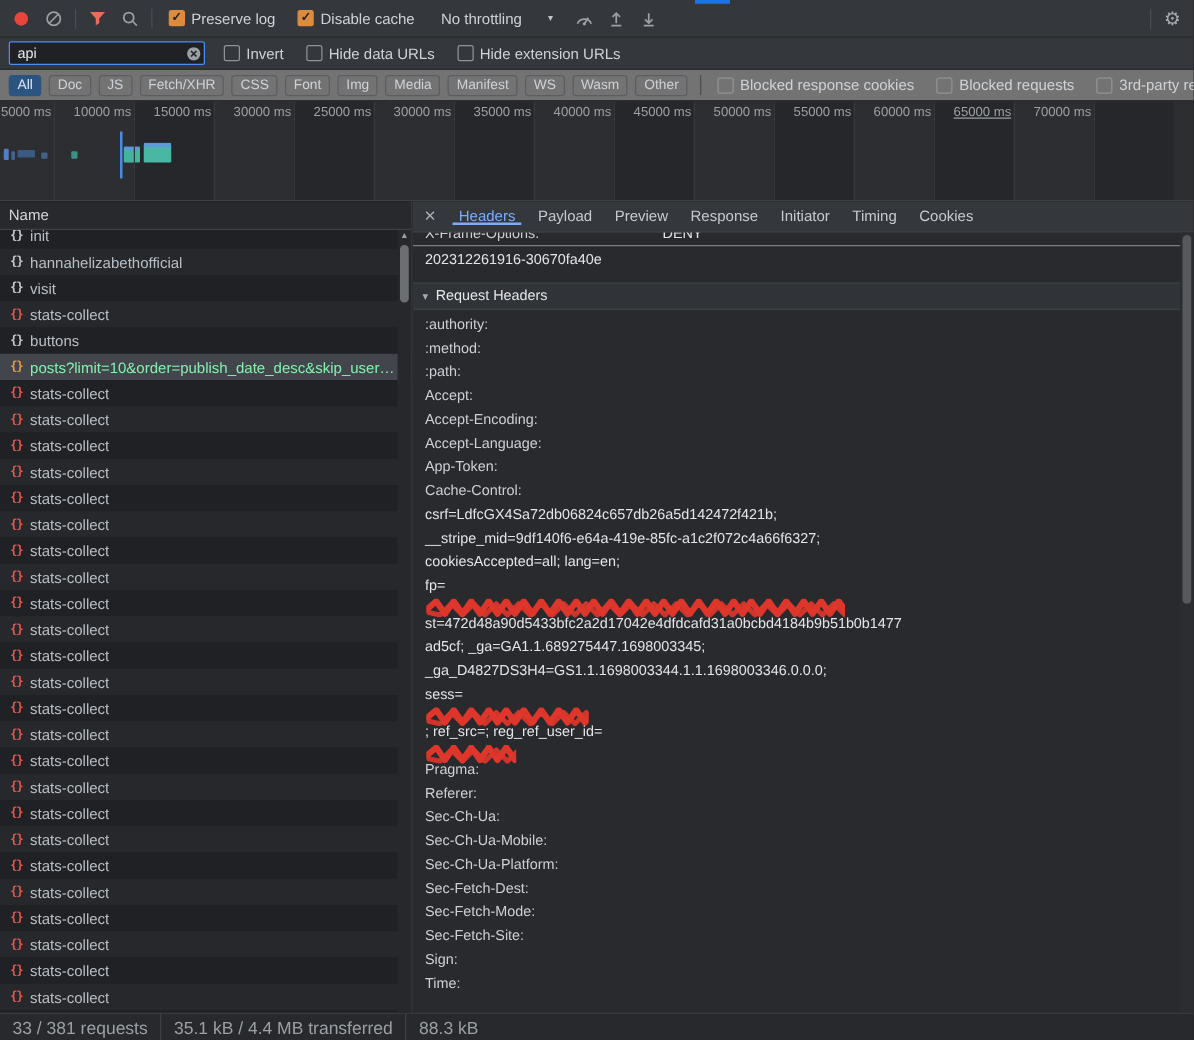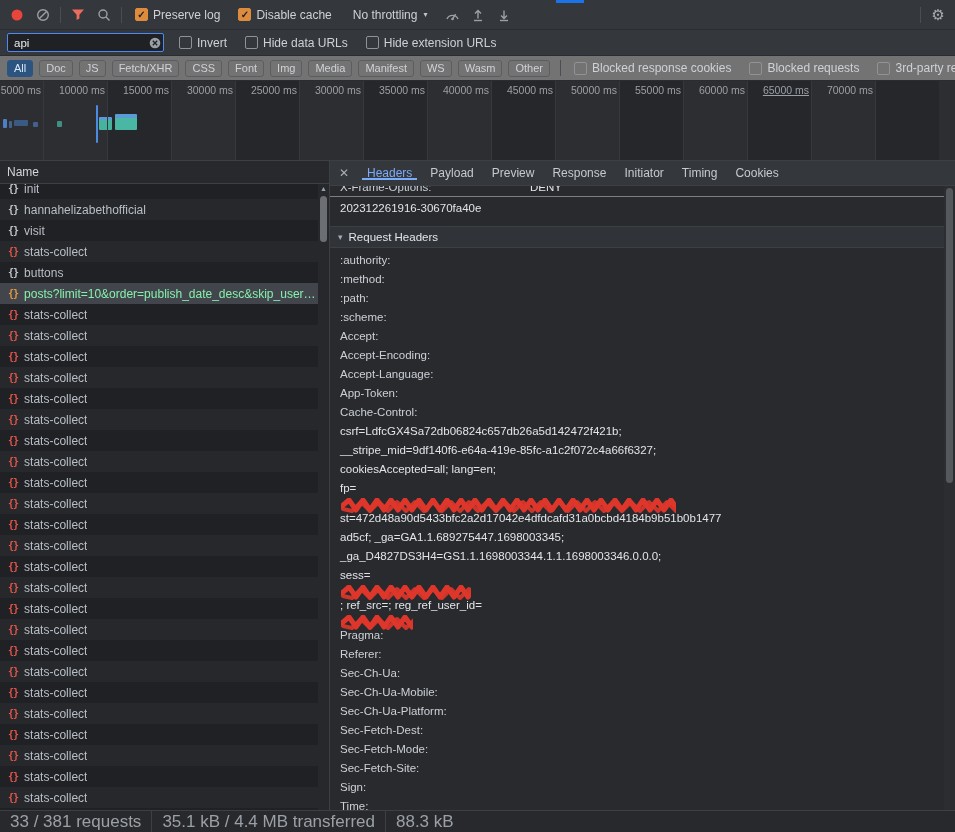--- a/index.html
+++ b/index.html
@@ -8,21 +8,21 @@
   .row{display:flex;align-items:center}
   
   .main-toolbar{height:30px;background:#34373b;border-bottom:1px solid #2a2c2f;padding:0 4px;position:relative}
   .icon-btn{width:26px;height:24px;display:flex;align-items:center;justify-content:center;flex:none;cursor:default}
   .vsep{width:1px;height:16px;background:#4a4d52;margin:0 4px;flex:none}
   .cb{display:flex;align-items:center;gap:5px;margin:0 9px;flex:none;cursor:default}
   .box{width:13px;height:13px;border:1px solid #8f9398;border-radius:2px;flex:none;display:flex;
        align-items:center;justify-content:center;font-size:10px;line-height:11px;color:transparent}
   .box.checked{background:#dd8b3c;border-color:#dd8b3c;color:#202124;font-weight:bold}
   .cb-label{color:#ced2d7;white-space:nowrap}
-  .throttle{display:flex;align-items:center;gap:6px;margin:0 12px;cursor:default}
+  .throttle{display:flex;align-items:center;gap:21px;margin:0 12px;cursor:default}
   .caret{font-size:8px;color:#c0c3c8}
   .spacer{flex:1}
   .top-strip{position:absolute;left:556px;top:0;width:28px;height:3px;background:#1a73e8}
   .gear-glyph{font-size:15px;color:#a8abaf}
   
   .filter-row{height:26px;background:#34373b;border-bottom:1px solid #2a2c2f;padding:0 7px}
   .input-wrap{position:relative;margin-right:6px;flex:none}
   .filter-input{width:157px;height:19px;background:#202124;border:1px solid #4b8bf4;border-radius:2px;
       color:#e8eaed;font:11.5px "Liberation Sans",sans-serif;padding:0 18px 0 6px;outline:none}
   .input-clear{position:absolute;right:3px;top:50%;transform:translateY(-50%);display:flex}
@@ -73,21 +73,21 @@
   .rev-row{margin-top:2px}
   .section-head{height:22px;display:flex;align-items:center;gap:6px;background:#303337;border-top:1px solid #3c4043;
       border-bottom:1px solid #3c4043;padding-left:8px;margin-top:8px;color:#e4e6ea}
   .tri{font-size:9px;color:#a6abb1}
   .hdrs{padding-top:3px}
   .ck-line{line-height:19px}
   .redact{vertical-align:middle;margin:0 1px -4px 1px}
   .r-sb{position:absolute;top:25px;right:0;bottom:0;width:11px;background:#2b2d31}
   .r-sb .thumb{position:absolute;top:2px;left:2px;width:7px;height:295px;background:#55585d;border-radius:4px}
   
-  .status{height:22px;background:#28292d;border-top:1px solid #3c4043;display:flex;align-items:center;color:#9aa0a6;font-size:17px}
+  .status{height:22px;background:#28292d;border-top:1px solid #3c4043;display:flex;align-items:center;color:#9aa0a6;font-size:14px}
   .status .seg{padding:0 10px;border-right:1px solid #3c4043;height:100%;display:flex;align-items:center;white-space:nowrap}
   .status .seg:last-child{border-right:none}
   svg{display:block}
 </style>
 </head>
 <body>
 
 <div>
 
   <div class="main-toolbar row">
@@ -417,21 +417,20 @@
             </div>
             <div class="hdr-row">
               <div class="hdr-name">:method:</div>
               <div class="hdr-value"></div>
             </div>
             <div class="hdr-row">
               <div class="hdr-name">:path:</div>
               <div class="hdr-value"></div>
             </div>
             <div class="hdr-row">
-              <div class="hdr-name">:scheme:</div>
               <div class="hdr-value"></div>
             </div>
             <div class="hdr-row">
               <div class="hdr-name">Accept:</div>
               <div class="hdr-value"></div>
             </div>
             <div class="hdr-row">
               <div class="hdr-name">Accept-Encoding:</div>
               <div class="hdr-value"></div>
             </div>

